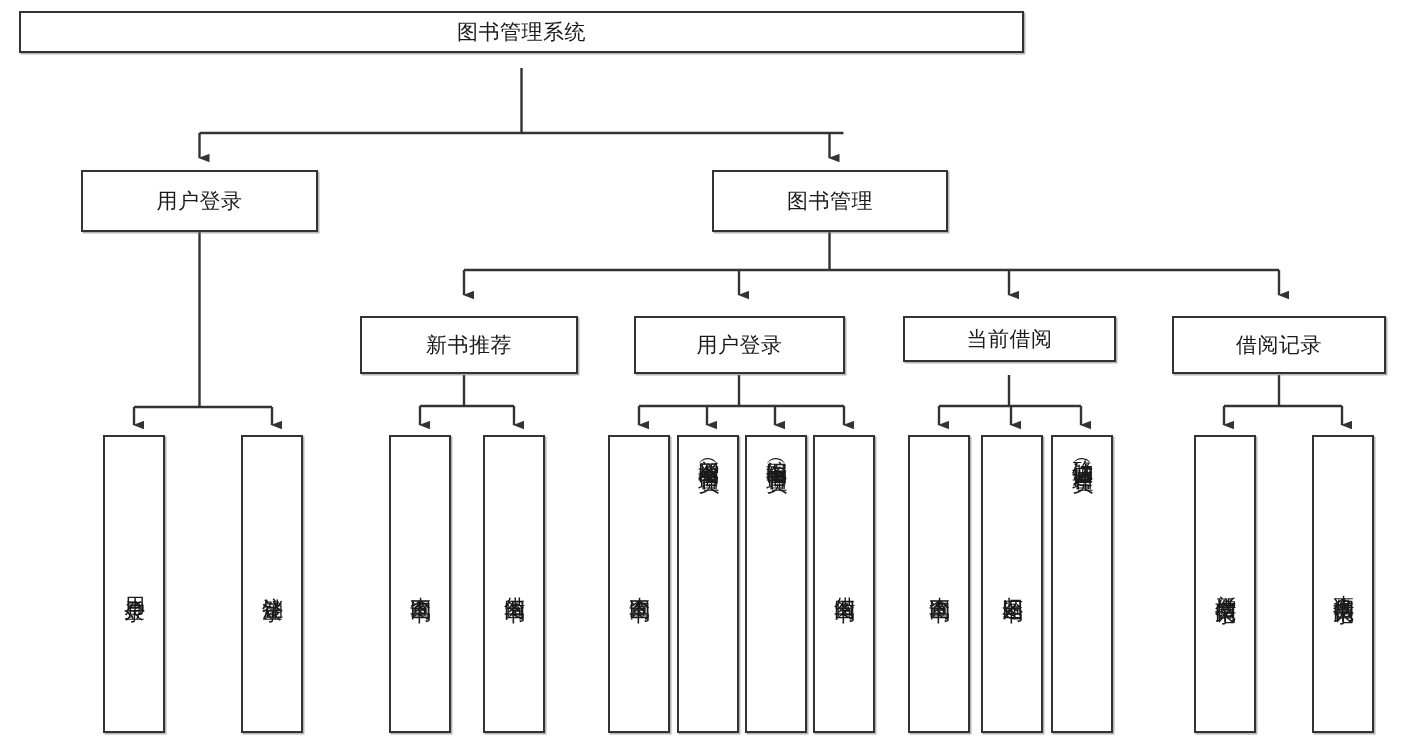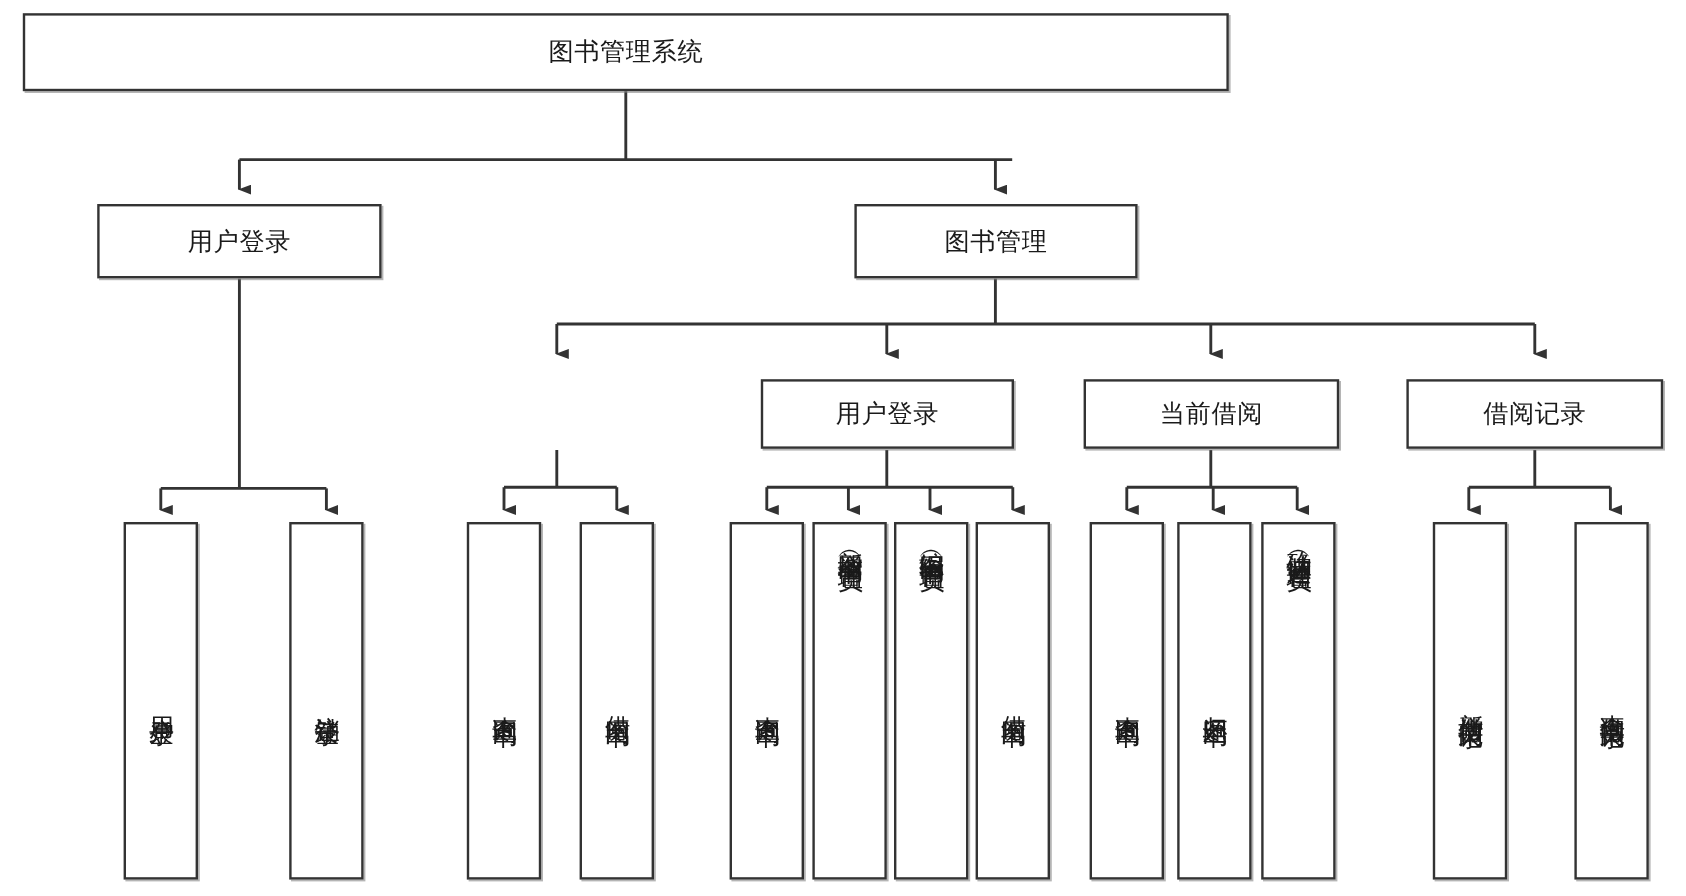--- a/index.html
+++ b/index.html
@@ -122,38 +122,41 @@
       <path d="M 1011 406 L 1011 425" marker-end="url(#arrowhead)"></path>
       <path d="M 1081 406 L 1081 425" marker-end="url(#arrowhead)"></path>
 
       <path d="M 1279 375 L 1279 406"></path>
       <path d="M 1224 406 L 1342 406"></path>
       <path d="M 1224 406 L 1224 425" marker-end="url(#arrowhead)"></path>
       <path d="M 1342 406 L 1342 425" marker-end="url(#arrowhead)"></path>
     </g>
   </svg>
 
-  <div class="node horizontal" style="left:19px; top:11px; width:1005px; height:65px;">
+  <div class="node horizontal" style="left:19px; top:11px; width:1005px; height:42px;">
     <span class="node-label">图书管理系统</span>
   </div>
 
   <div class="node horizontal" style="left:81px; top:170px; width:237px; height:62px;">
     <span class="node-label">用户登录</span>
   </div>
 
   <div class="node horizontal" style="left:712px; top:170px; width:236px; height:62px;">
     <span class="node-label">图书管理</span>
   </div>
 
+  <div class="node horizontal" style="left:360px; top:316px; width:218px; height:58px;">
+    <span class="node-label">新书推荐</span>
+  </div>
 
   <div class="node horizontal" style="left:634px; top:316px; width:211px; height:58px;">
     <span class="node-label">用户登录</span>
   </div>
 
-  <div class="node horizontal" style="left:903px; top:316px; width:213px; height:58px;">
+  <div class="node horizontal" style="left:903px; top:316px; width:213px; height:46px;">
     <span class="node-label">当前借阅</span>
   </div>
 
   <div class="node horizontal" style="left:1172px; top:316px; width:214px; height:58px;">
     <span class="node-label">借阅记录</span>
   </div>
 
   <div class="node vertical centered" style="left:103px; top:435px; width:62px; height:298px;">
     <span class="node-label">用户登录</span>
   </div>

